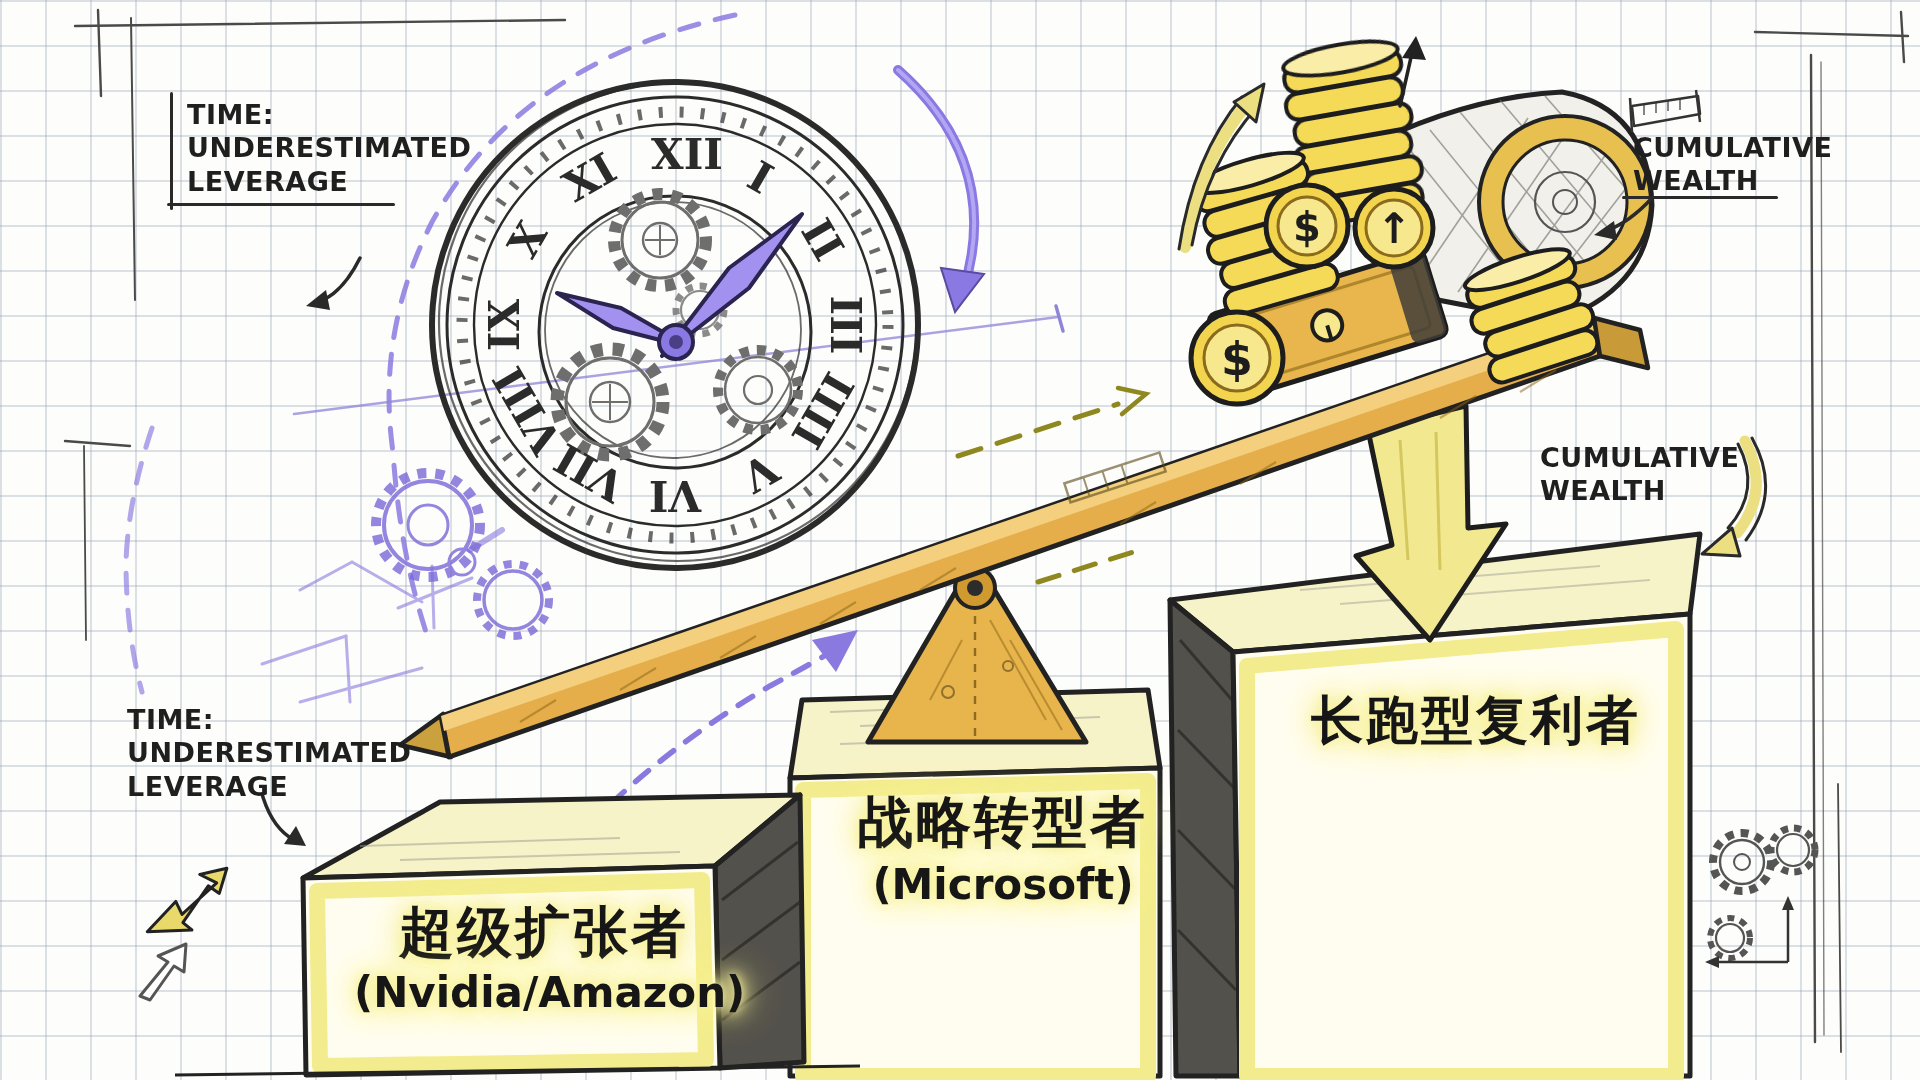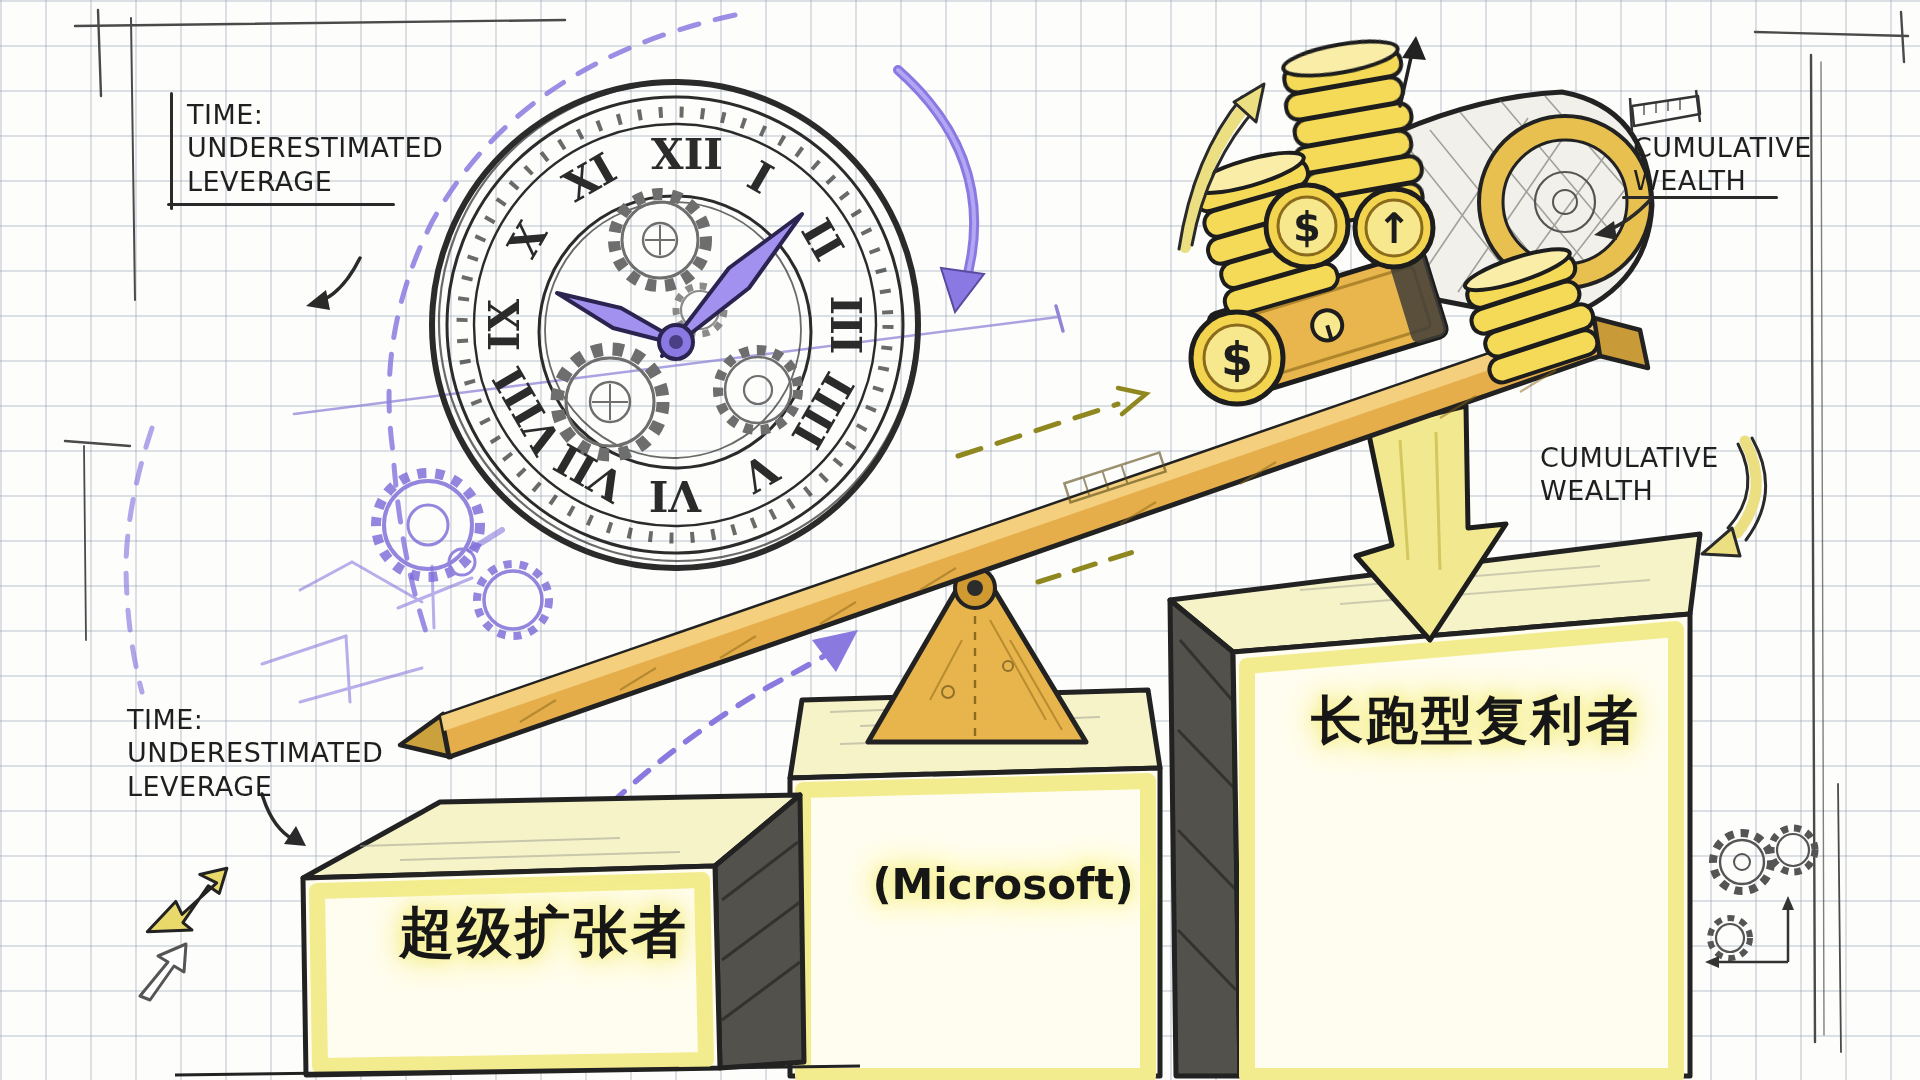--- a/index.html
+++ b/index.html
@@ -7,21 +7,21 @@
     position:relative;width:1920px;height:1080px;overflow:hidden;
     background-color:#fdfdfb;
     background-image:
       linear-gradient(to right, rgba(140,155,175,.30) 1.6px, transparent 1.6px),
       linear-gradient(to bottom, rgba(140,155,175,.30) 1.6px, transparent 1.6px);
     background-size:45px 45px;
     font-family:"DejaVu Sans","Liberation Sans",sans-serif;
   }
   svg.art{position:absolute;left:0;top:0;z-index:1;}
   .txt{position:absolute;z-index:2;color:#1f1f1f;}
-  .hand{font-family:"DejaVu Sans","Liberation Sans",sans-serif;font-weight:normal;}
+  .hand{font-family:"DejaVu Sans","Liberation Sans",sans-serif;font-weight:bold;}
   .note{font-size:27px;line-height:1.24;letter-spacing:.5px;}
   .underline{position:absolute;z-index:2;height:3px;background:#2a2a2a;border-radius:2px;}
   .vbar{position:absolute;z-index:2;width:3px;background:#2a2a2a;border-radius:2px;}
   .numeral{
     position:absolute;z-index:2;width:96px;height:48px;margin-left:-48px;margin-top:-24px;
     text-align:center;font-family:"DejaVu Serif","Liberation Serif",serif;
     font-weight:bold;font-size:42px;color:#2b2b2b;line-height:48px;
   }
   .podium-title{
     position:absolute;z-index:2;text-align:center;font-weight:bold;color:#161616;
@@ -412,18 +412,20 @@
 <div class="numeral" style="left:822px;top:410px;transform:rotate(120deg);">IIII</div>
 <div class="numeral" style="left:760px;top:472px;transform:rotate(150deg);">V</div>
 <div class="numeral" style="left:675px;top:495px;transform:rotate(180deg);">VI</div>
 <div class="numeral" style="left:590px;top:472px;transform:rotate(-150deg);">VII</div>
 <div class="numeral" style="left:528px;top:410px;transform:rotate(-120deg);">VIII</div>
 <div class="numeral" style="left:505px;top:325px;transform:rotate(-90deg);">IX</div>
 <div class="numeral" style="left:528px;top:240px;transform:rotate(-60deg);">X</div>
 <div class="numeral" style="left:590px;top:178px;transform:rotate(-30deg);">XI</div>
 
 <div class="podium-title cn" style="left:326px;top:896px;width:380px;">超级扩张者</div>
-
+<div class="podium-title latin" style="left:326px;top:968px;width:380px;">(Nvidia/Amazon)</div>
+
+<div class="podium-title cn" style="left:785px;top:786px;width:380px;">战略转型者</div>
 <div class="podium-title latin" style="left:785px;top:860px;width:380px;">(Microsoft)</div>
 
 <div class="podium-title cn" style="left:1238px;top:686px;width:420px;font-size:52px;">长跑型复利者</div>
 
 </div>
 
 </body></html>

